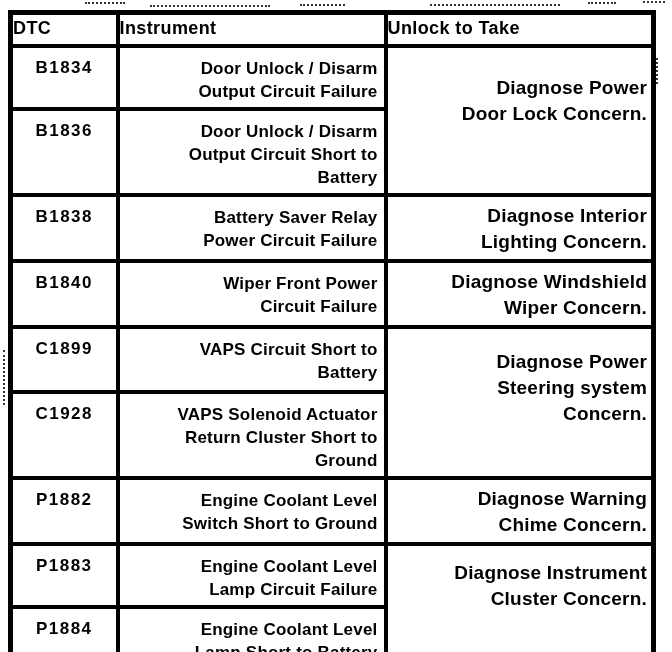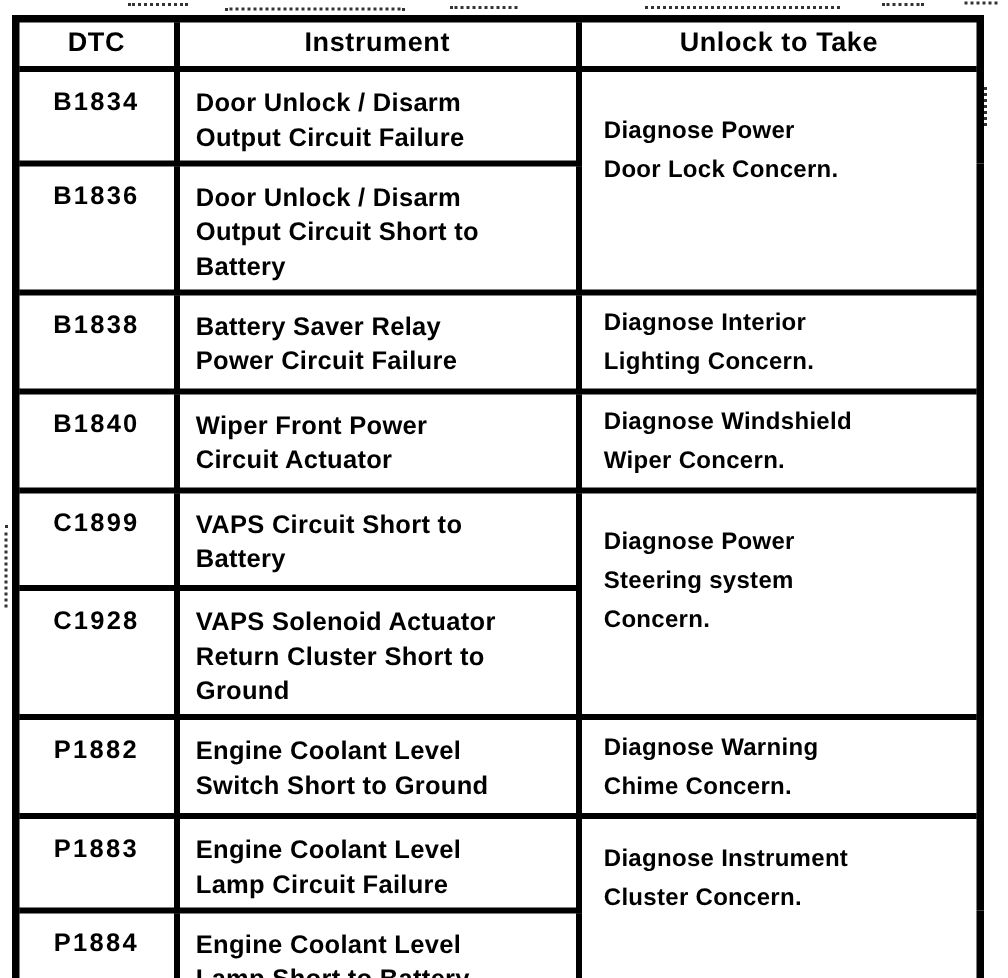--- a/index.html
+++ b/index.html
@@ -24,25 +24,26 @@
     top: 10px;
     width: 643px;
     border-collapse: collapse;
     table-layout: fixed;
     border: 5px solid #000000;
   }
   .doc-table th,
   .doc-table td {
     border: 4px solid #000000;
     background: #ffffff;
+    text-align: right;
   }
   .doc-table th {
     font-size: 18px;
     letter-spacing: 0.4px;
-    text-align: center;
+    text-align: left;
     vertical-align: middle;
     padding: 2px 0 4px 0;
   }
   td.dtc {
     text-align: center;
     vertical-align: top;
     padding-top: 10px;
     font-size: 17px;
     letter-spacing: 1.5px;
   }
@@ -50,21 +51,21 @@
     vertical-align: top;
     padding: 9px 6px 4px 11px;
     font-size: 17px;
     line-height: 23px;
     letter-spacing: 0.2px;
     white-space: pre-line;
   }
   td.action {
     vertical-align: top;
     padding: 6px 4px 4px 15px;
-    font-size: 16px;
+    font-size: 19px;
     line-height: 26px;
     letter-spacing: 0.2px;
     white-space: pre-line;
   }
   td.action.pad-top-lg { padding-top: 27px; }
   td.action.pad-top-md { padding-top: 20px; }
   td.action.pad-top-sm { padding-top: 14px; }
 
   
   .artifact {
@@ -125,21 +126,21 @@
     <td class="dtc">B1838</td>
     <td class="desc">Battery Saver Relay
 Power Circuit Failure</td>
     <td class="action">Diagnose Interior
 Lighting Concern.</td>
   </tr>
 
   <tr style="height:58px">
     <td class="dtc">B1840</td>
     <td class="desc">Wiper Front Power
-Circuit Actuator</td>
+Circuit Failure</td>
     <td class="action">Diagnose Windshield
 Wiper Concern.</td>
   </tr>
 
   <tr style="height:65px">
     <td class="dtc">C1899</td>
     <td class="desc">VAPS Circuit Short to
 Battery</td>
     <td class="action pad-top-md" rowspan="2">Diagnose Power
 Steering system

